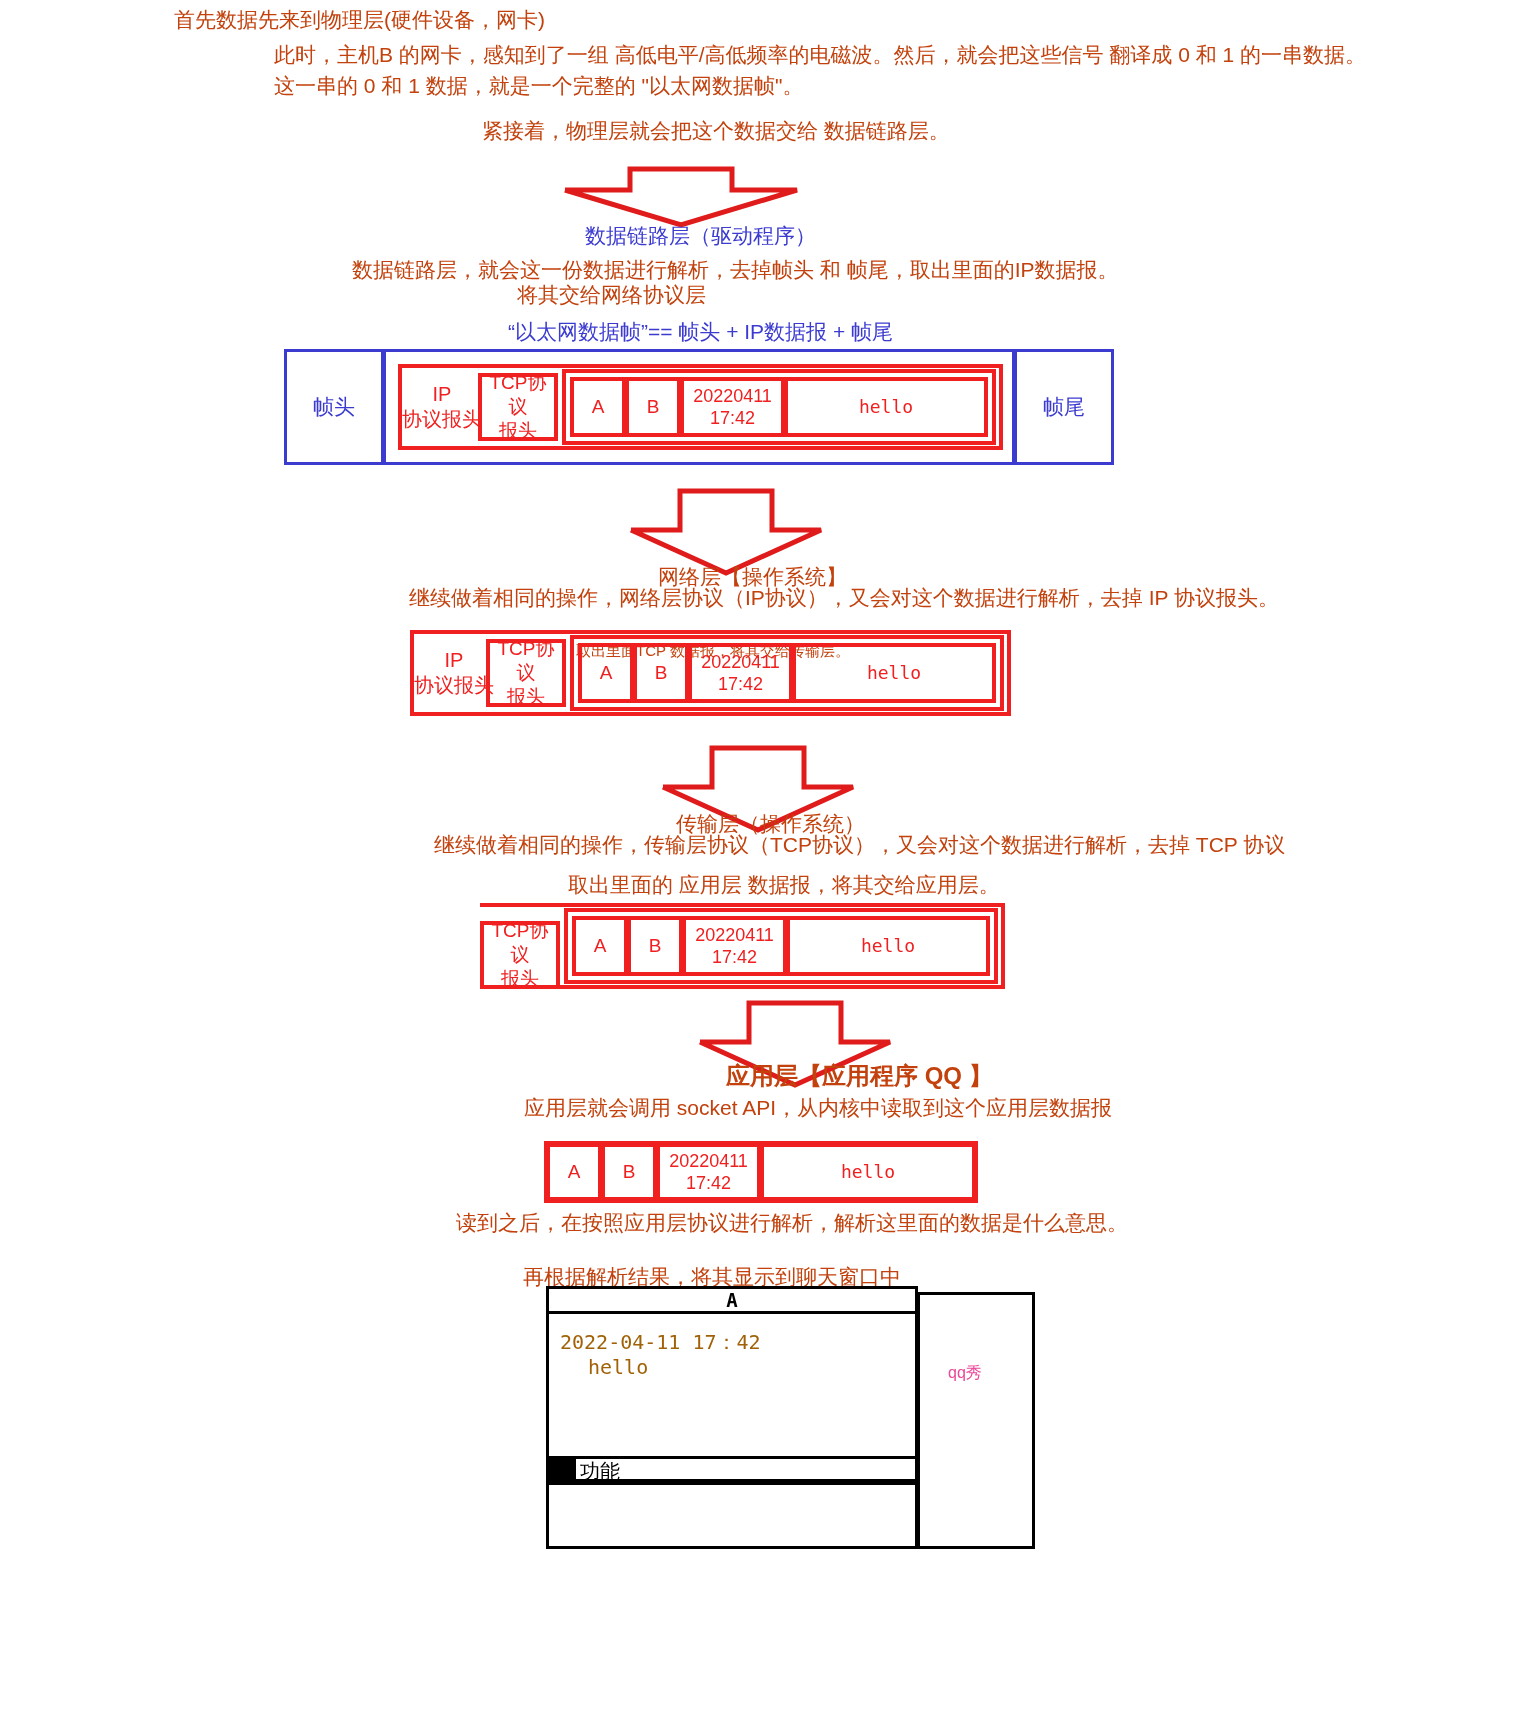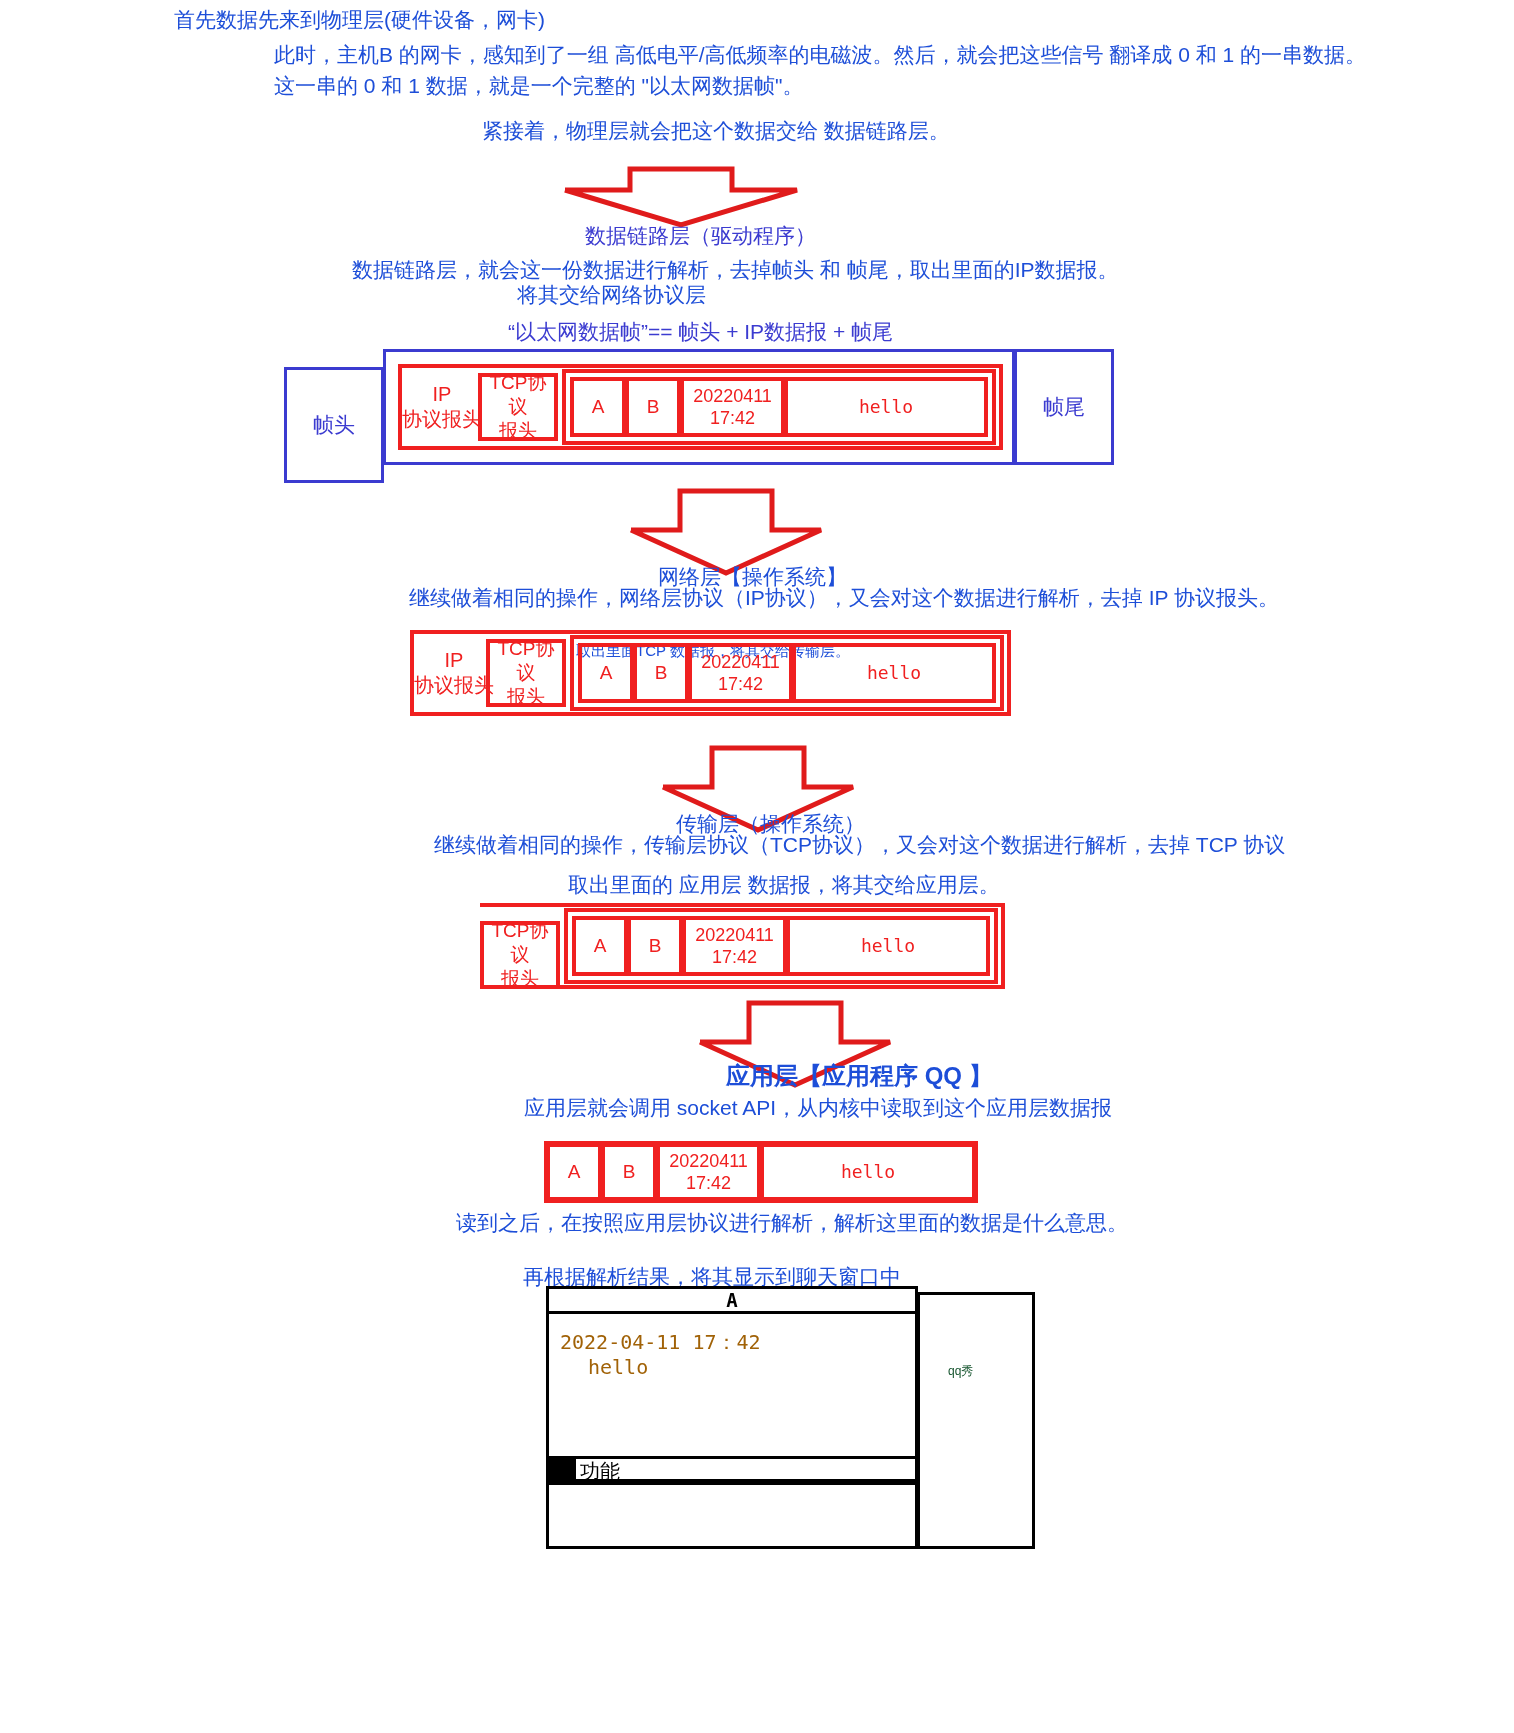--- a/index.html
+++ b/index.html
@@ -13,21 +13,21 @@
     position: relative;
     font-family: "Liberation Sans", "DejaVu Sans", sans-serif;
     overflow: hidden;
   }
   .txt {
     position: absolute;
     color: #f23030;
     white-space: nowrap;
     line-height: 1.35;
   }
-  .red { color: #1d4ed8; }
+  .red { color: #c2410c; }
   .blue { color: #3b3bd0; }
 
   
   .arrow {
     position: absolute;
   }
   .arrow svg { display: block; }
 
   .outer-blue {
     border: 3px solid #3b3bd0;
@@ -87,22 +87,22 @@
     line-height: 1.45;
   }
   .chat-func {
     position: absolute;
     color: #000;
     font-size: 20px;
     white-space: nowrap;
   }
   .chat-qqxiu {
     position: absolute;
-    color: #14532d;
-    font-size: 12px;
+    color: #ec4899;
+    font-size: 16px;
     white-space: nowrap;
   }
   .black-bar {
     position: absolute;
     background: #000;
   }
 </style>
 </head>
 <body>
 
@@ -122,21 +122,21 @@
 
 <div class="txt blue" style="left:585px; top:222px; font-size:21px;">数据链路层（驱动程序）</div>
 
 <div class="txt red" style="left:352px; top:256px; font-size:21px;">数据链路层，就会这一份数据进行解析，去掉帧头 和 帧尾，取出里面的IP数据报。</div>
 <div class="txt red" style="left:517px; top:281px; font-size:21px;">将其交给网络协议层</div>
 
 <div class="txt blue" style="left:508px; top:318px; font-size:21px;">“以太网数据帧”== 帧头 + IP数据报 + 帧尾</div>
 
 <div>
 
-  <div class="cell-blue" style="left:284px; top:367px; width:100px; height:116px; font-size:21px;text-align:center;">帧头</div>
+  <div class="cell-blue" style="left:284px; top:349px; width:100px; height:116px; font-size:21px;text-align:center;">帧头</div>
 
   <div class="outer-blue" style="left:383px; top:349px; width:632px; height:116px;"></div>
 
   <div class="cell-blue" style="left:1014px; top:349px; width:100px; height:116px; font-size:21px;">帧尾</div>
 
   <div class="cell-red" style="left:398px; top:364px; width:84px; height:86px; font-size:20px; border-right:none;">IP
 协议报头</div>
   <div class="cell-red" style="left:478px; top:373px; width:80px; height:68px; font-size:19px;">TCP协议
 报头</div>
 

